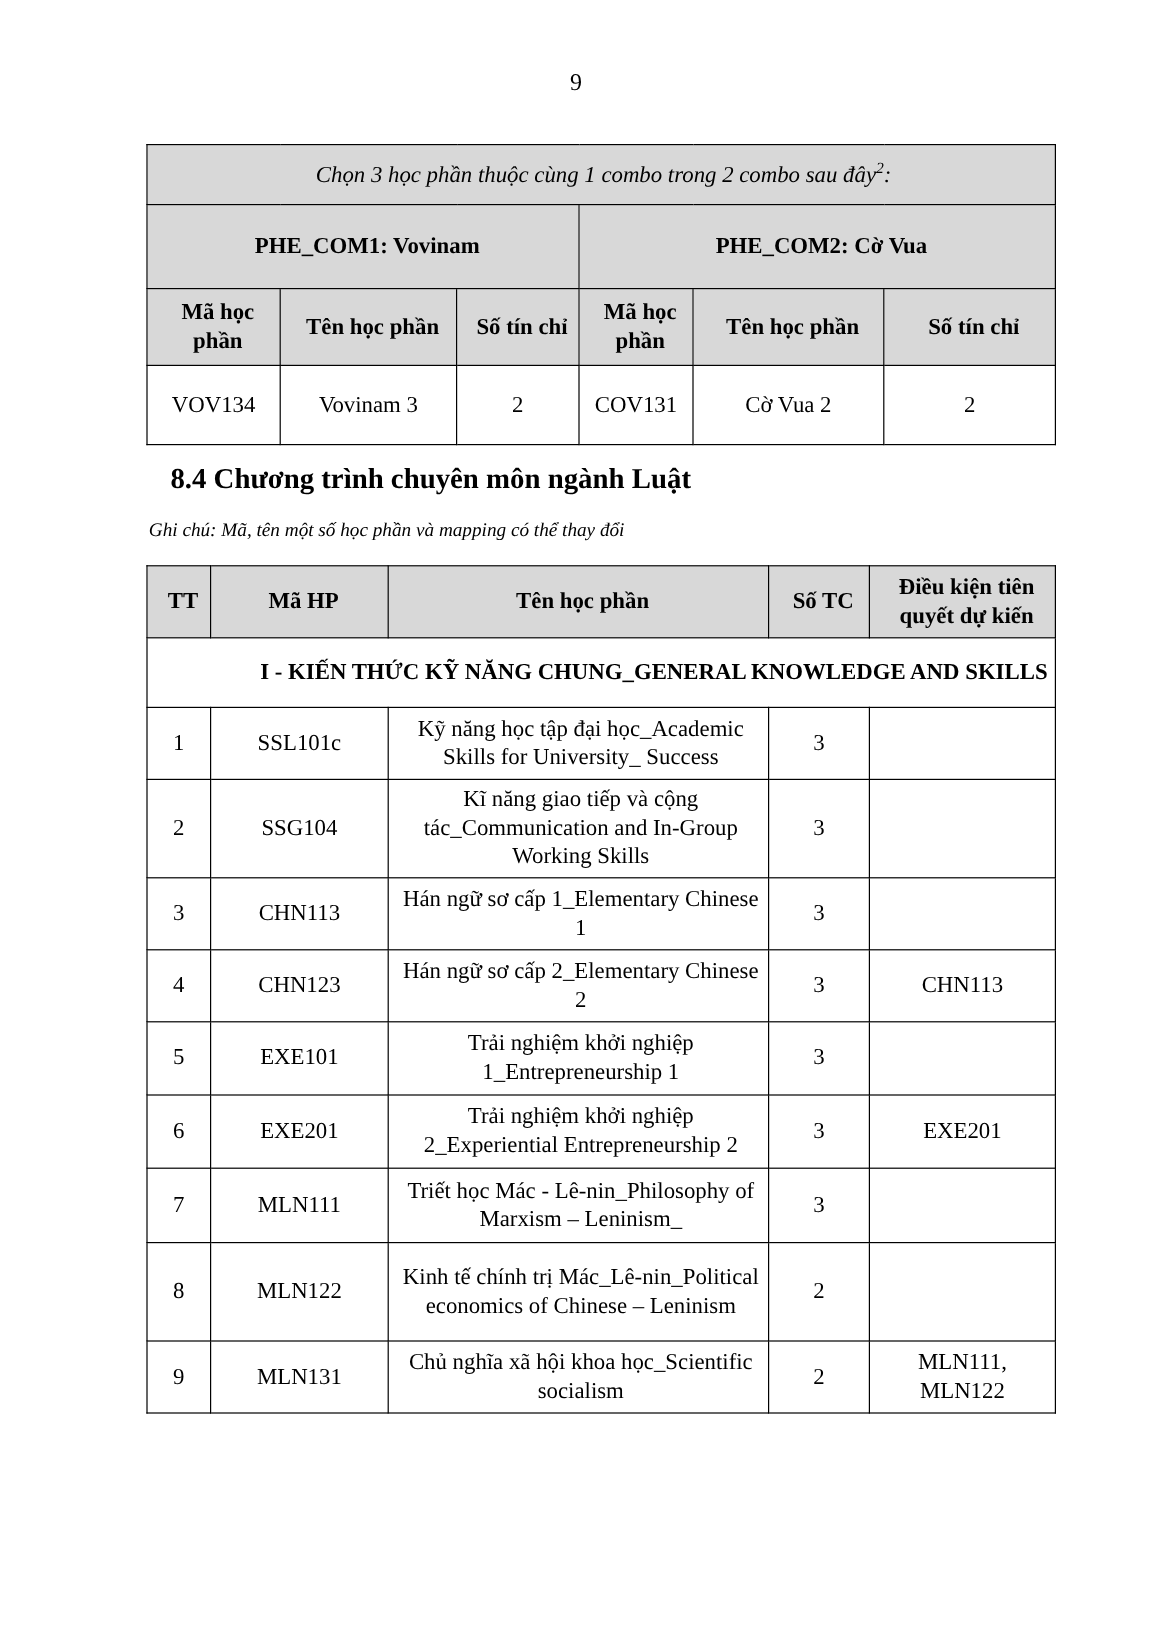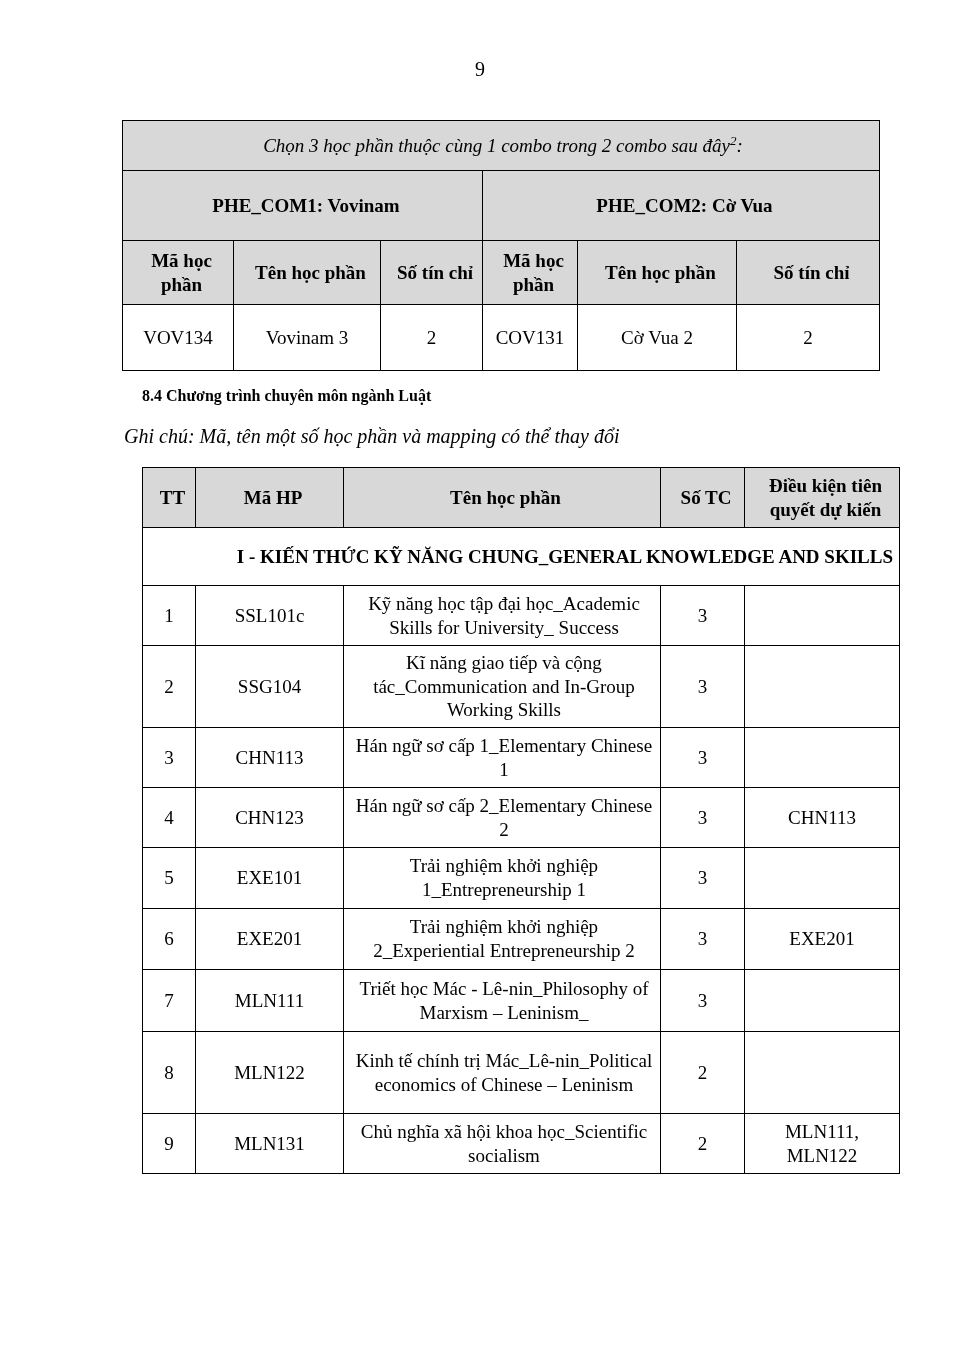--- a/index.html
+++ b/index.html
@@ -32,28 +32,28 @@
     text-align: center; padding-left: 10px;
     height: 50px; font-style: italic;
   }
   .combo-table .combo-title-row td { height: 70px; font-weight: bold; }
   .combo-table .col-header-row td { height: 64px; font-weight: bold; }
   .combo-table .data-row td { height: 66px; }
   sup { font-size: 13px; }
 
   .section-heading {
     margin: 16px 0 0 20px;
-    font-size: 16px; font-weight: bold;
+    font-size: 24px; font-weight: bold;
   }
   .section-note {
     margin: 20px 0 0 2px;
-    font-size: 20px; font-style: italic;
+    font-size: 16px; font-style: italic;
   }
 
-  .curriculum-table { margin-top: 19px; margin-left: 20px; }
+  .curriculum-table { margin-top: 19px; }
   .curriculum-table .header-row td { height: 60px; font-weight: bold; }
   .curriculum-table .section-row td {
     height: 58px; font-weight: bold;
     text-align: right; padding-left: 8px;
   }
 </style>
 </head>
 <body>
 
 <div class="page">

